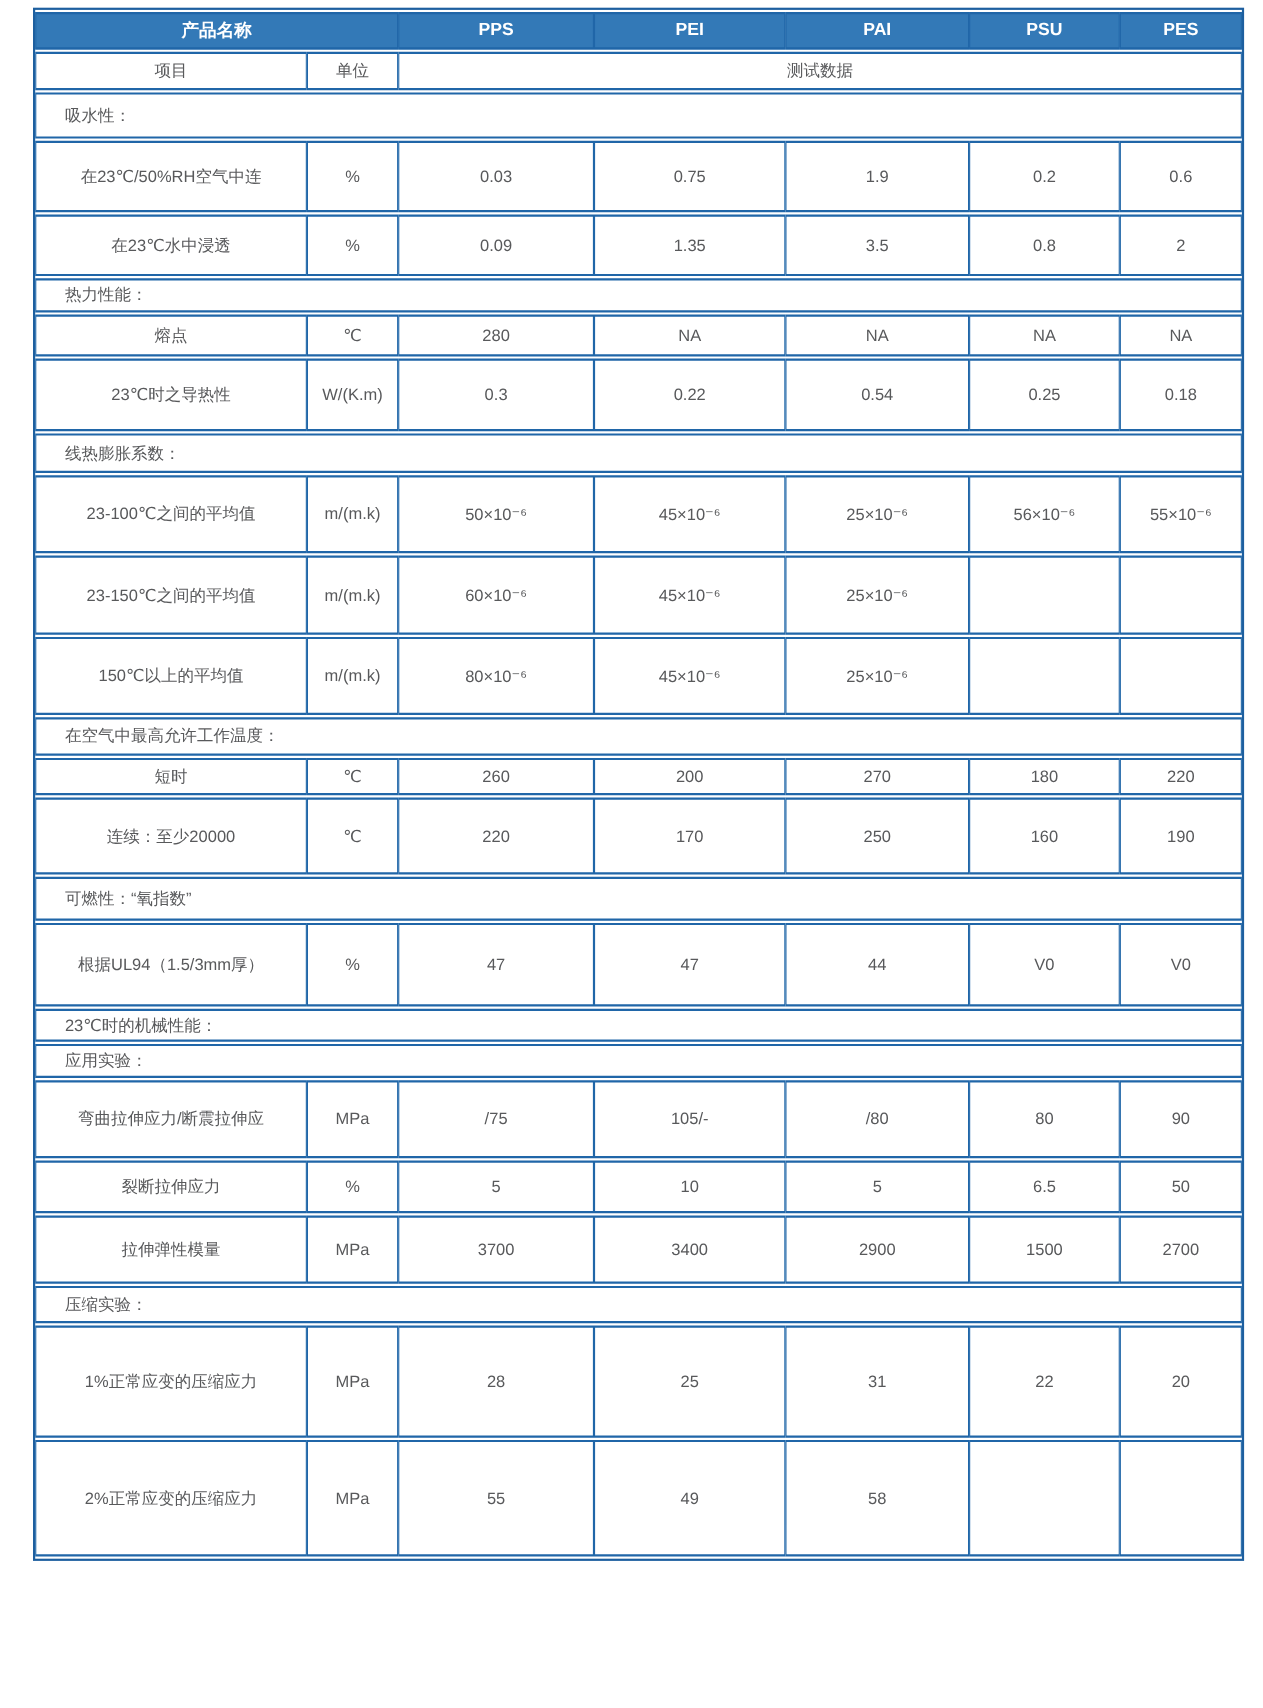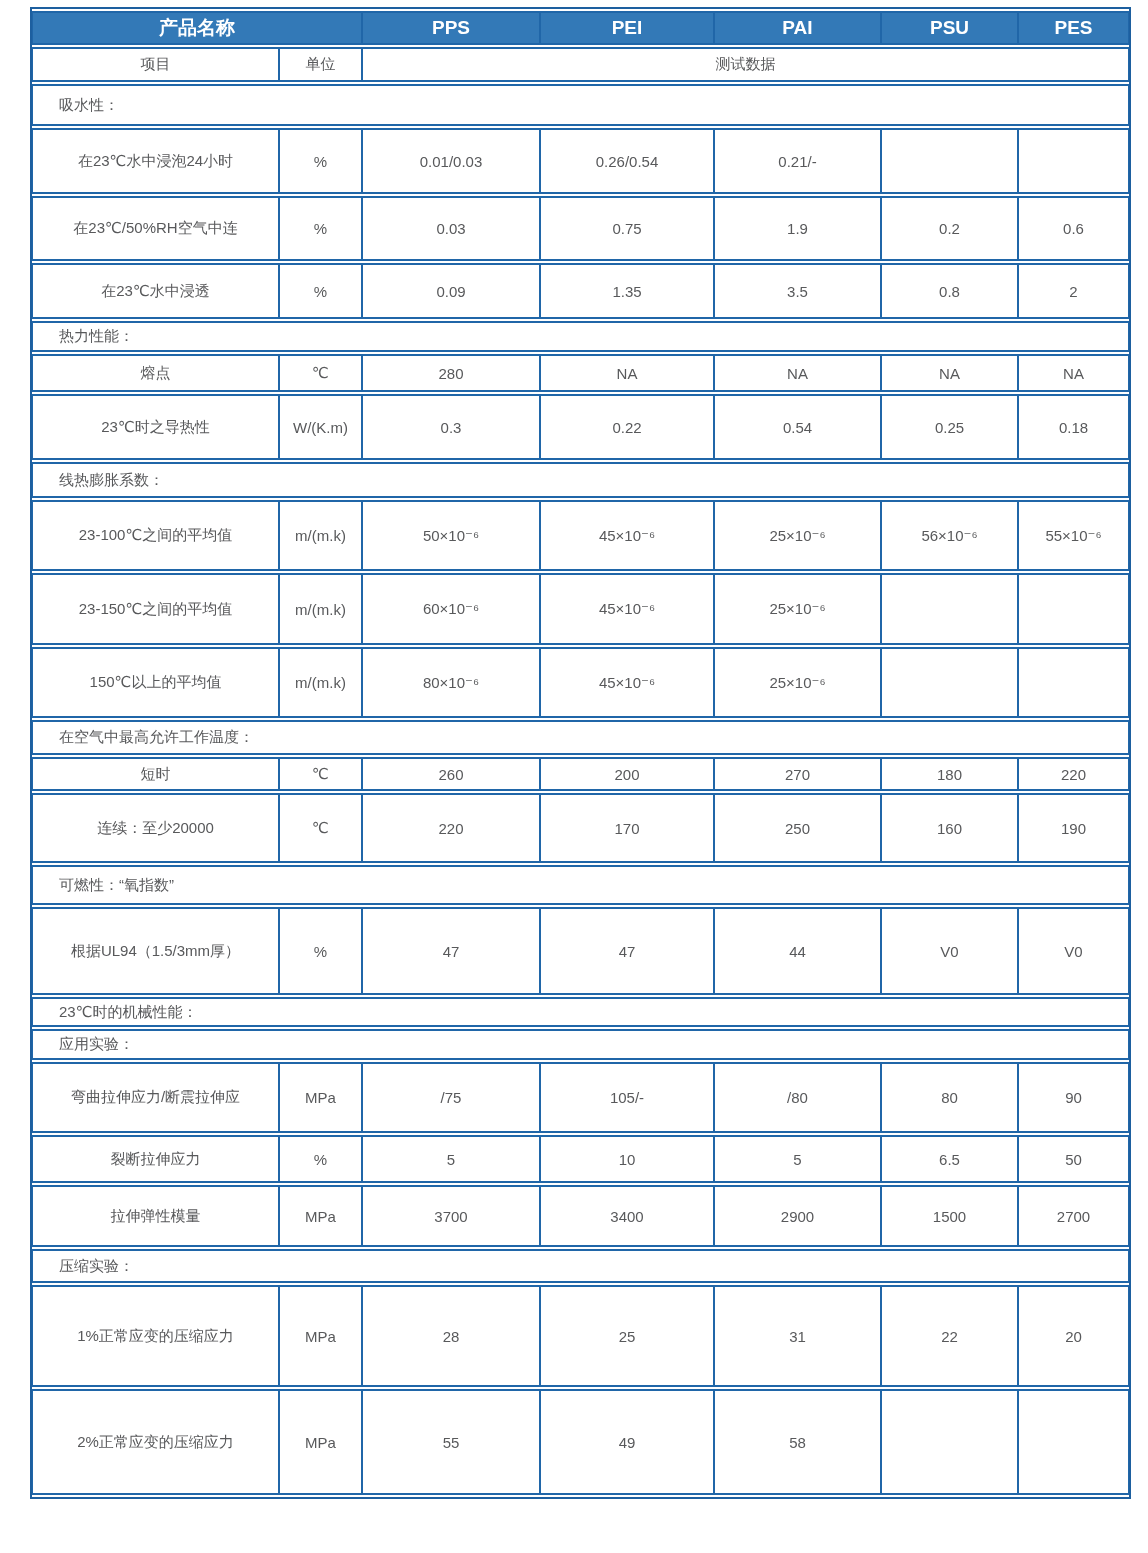--- a/index.html
+++ b/index.html
@@ -28,21 +28,21 @@
     border:solid var(--border);
     border-width:2px 1px;
     padding:0 6px;
     font-size:15px;
     overflow:hidden;
     vertical-align:middle;
   }
   thead th{
     background:var(--header-bg);
     color:#ffffff;
-    font-size:19px;
+    font-size:16px;
     font-weight:bold;
     text-align:center;
   }
   tr.subheader td{
     text-align:center;
     color:var(--text);
     background:#ffffff;
   }
   td.label-cell, td.unit-cell, td.value-cell{text-align:center;}
   td.section-cell{
@@ -76,29 +76,20 @@
       <tr class="subheader" style="height:35px">
         <td class="label-cell">项目</td>
         <td class="unit-cell">单位</td>
         <td colspan="5" class="value-cell">测试数据</td>
       </tr>
     </thead>
     <tbody>
         <tr style="height: 42px;">
           <td colspan="7" class="section-cell">吸水性：</td>
         </tr>
-        <tr style="height: 66px;">
-          <td class="label-cell">在23℃水中浸泡24小时</td>
-          <td class="unit-cell">%</td>
-          <td class="value-cell">0.01/0.03</td>
-          <td class="value-cell">0.26/0.54</td>
-          <td class="value-cell">0.21/-</td>
-          <td class="value-cell"></td>
-          <td class="value-cell"></td>
-        </tr>
         <tr style="height: 65px;">
           <td class="label-cell">在23℃/50%RH空气中连</td>
           <td class="unit-cell">%</td>
           <td class="value-cell">0.03</td>
           <td class="value-cell">0.75</td>
           <td class="value-cell">1.9</td>
           <td class="value-cell">0.2</td>
           <td class="value-cell">0.6</td>
         </tr>
         <tr style="height: 56px;">
@@ -178,21 +169,21 @@
           <td class="unit-cell">℃</td>
           <td class="value-cell">220</td>
           <td class="value-cell">170</td>
           <td class="value-cell">250</td>
           <td class="value-cell">160</td>
           <td class="value-cell">190</td>
         </tr>
         <tr style="height: 40px;">
           <td colspan="7" class="section-cell">可燃性：“氧指数”</td>
         </tr>
-        <tr style="height: 88px;">
+        <tr style="height: 76px;">
           <td class="label-cell">根据UL94（1.5/3mm厚）</td>
           <td class="unit-cell">%</td>
           <td class="value-cell">47</td>
           <td class="value-cell">47</td>
           <td class="value-cell">44</td>
           <td class="value-cell">V0</td>
           <td class="value-cell">V0</td>
         </tr>
         <tr style="height: 30px;">
           <td colspan="7" class="section-cell">23℃时的机械性能：</td>

